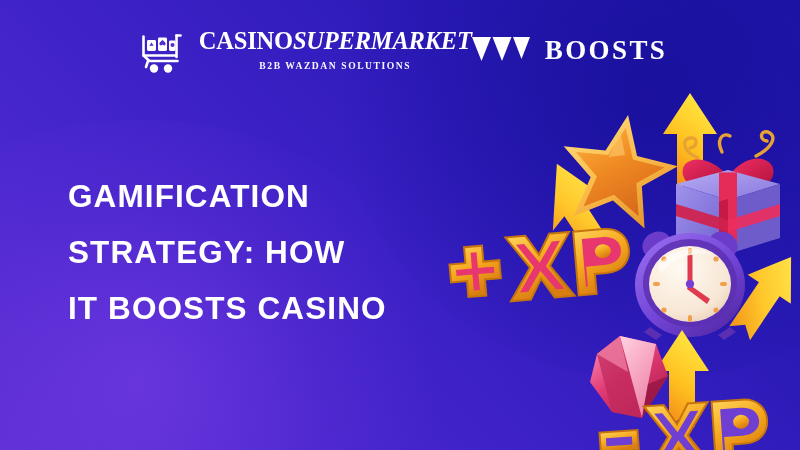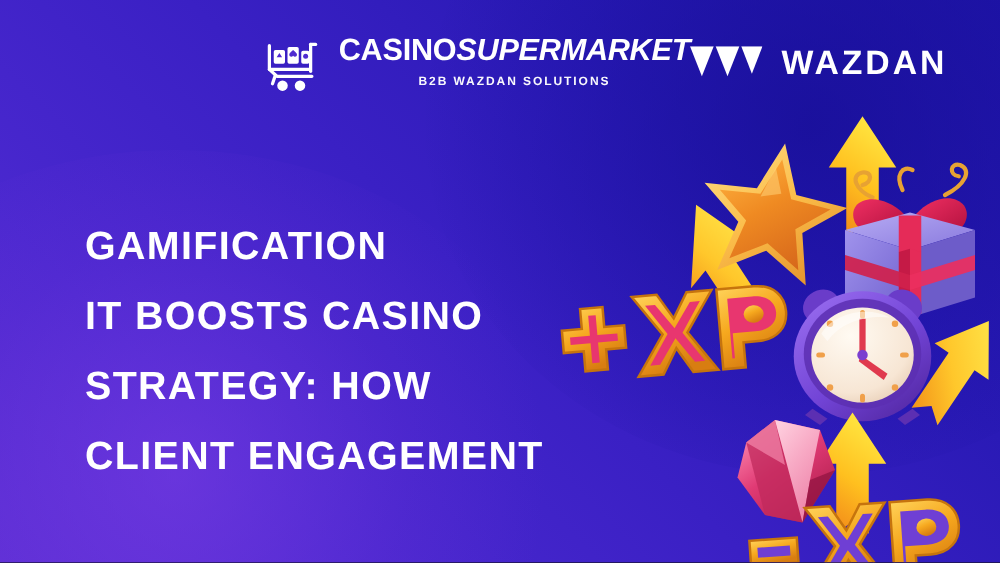--- a/index.html
+++ b/index.html
@@ -40,24 +40,25 @@
     pointer-events: none;
   }
 
   
   .header {
     position: absolute;
     top: 0; left: 0; right: 0;
     height: 100px;
     display: flex;
     align-items: center;
-    justify-content: flex-end;
+    justify-content: center;
     padding: 0 42px 0 45px;
     box-sizing: border-box;
     z-index: 6;
+    font-family: Liberation Serif, serif;
   }
 
   
   .cs-logo {
     display: flex;
     align-items: center;
     gap: 11px;
   }
   .cart-icon { width: 52px; height: 48px; display: block; flex: none; }
   .cs-wordmark { display: flex; flex-direction: column; }
@@ -165,29 +166,28 @@
         <div class="cs-tagline">B2B WAZDAN SOLUTIONS</div>
       </div>
     </div>
 
     <div class="wz-logo">
       <svg class="wz-mark" viewBox="0 0 58 26">
         <path d="M0 0 L19 0 L9.5 24 Z" fill="#ffffff"></path>
         <path d="M20.5 0 L39.5 0 L30 24 Z" fill="#ffffff"></path>
         <path d="M41 0 L58 0 L49.5 22 Z" fill="#ffffff"></path>
       </svg>
-      <div class="wz-name">WAZDAN</div>
+      <div class="wz-name">BOOSTS</div>
     </div>
   </div>
 
   <div class="headline">
     <div class="headline-line">GAMIFICATION</div>
+    <div class="headline-line">STRATEGY: HOW</div>
     <div class="headline-line">IT BOOSTS CASINO</div>
-    <div class="headline-line">STRATEGY: HOW</div>
-    <div class="headline-line">CLIENT ENGAGEMENT</div>
   </div>
 
   <div class="art">
     <svg viewBox="0 0 360 450">
       <defs>
         <linearGradient id="gArrow" x1="0" y1="1" x2="0.4" y2="0">
           <stop offset="0%" stop-color="#ef7d18"></stop>
           <stop offset="55%" stop-color="#ffc01f"></stop>
           <stop offset="100%" stop-color="#ffe23d"></stop>
         </linearGradient>

